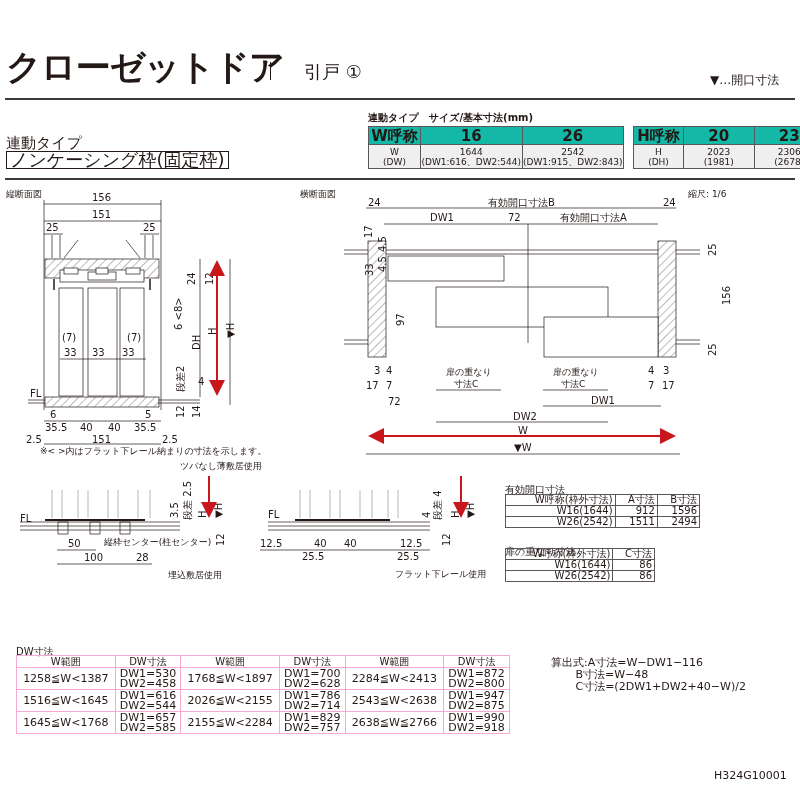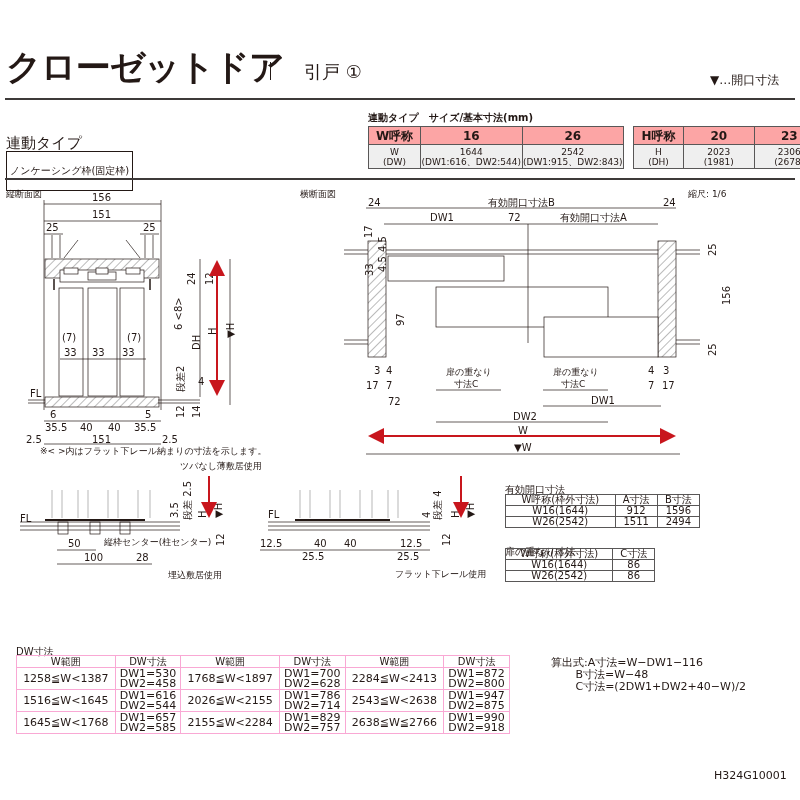--- a/index.html
+++ b/index.html
@@ -5,29 +5,29 @@
   * { box-sizing: border-box; margin: 0; padding: 0; }
   body { width: 800px; height: 800px; background: #fff; font-family: "DejaVu Sans", sans-serif; color: #231815; position: relative; overflow: hidden; }
   .abs { position: absolute; }
   .title { left: 6px; top: 44px; font-size: 35px; font-weight: bold; letter-spacing: -1px; }
   .title-sep { left: 270px; top: 62px; width: 1px; height: 18px; background: #231815; }
   .subtitle { left: 304px; top: 60px; font-size: 18px; }
   .legend-mark { left: 710px; top: 72px; font-size: 12px; }
   .hr-top { left: 5px; top: 98px; width: 790px; height: 2px; background: #3e3a39; }
   .hr-mid { left: 5px; top: 178px; width: 790px; height: 2px; background: #3e3a39; }
   .type-label { left: 6px; top: 134px; font-size: 15px; }
-  .frame-label { left: 6px; top: 151px; font-size: 10px; border: 1px solid #231815; padding: 11px 3px; line-height: 16px; }
+  .frame-label { left: 6px; top: 151px; font-size: 18px; border: 1px solid #231815; padding: 0 3px; line-height: 16px; }
   .size-caption { left: 368px; top: 111px; font-size: 10px; font-weight: bold; }
   table { border-collapse: collapse; }
   .size-tbl td { border: 1px solid #595757; text-align: center; font-size: 9px; line-height: 10px; }
-  .size-tbl tr.hd td { background: #fca5a5; font-size: 12px; font-weight: bold; height: 18px; }
+  .size-tbl tr.hd td { background: #14b8a6; font-size: 15px; font-weight: bold; height: 18px; }
   .size-tbl tr.bd td { background: #efefef; height: 24px; }
   .size-tbl-w { left: 368px; top: 126px; width: 256px; }
   .size-tbl-h { left: 633px; top: 126px; width: 192px; }
-  .data-tbl td { border: 1px solid #595757; text-align: center; font-size: 10px; line-height: 10px; padding: 0 2px; }
+  .data-tbl td { border: 1px solid #595757; text-align: right; font-size: 10px; line-height: 10px; padding: 0 2px; }
   .eff-caption { left: 505px; top: 483px; font-size: 10px; }
   .eff-tbl { left: 505px; top: 494px; width: 195px; }
   .ovl-caption { left: 505px; top: 537px; font-size: 10px; margin-top: 8px; }
   .ovl-tbl { left: 505px; top: 548px; width: 150px; }
   .dw-caption { left: 16px; top: 645px; font-size: 10px; }
   .dw-tbl { left: 16px; top: 655px; width: 494px; }
   .dw-tbl td { border: 1px solid #f9a8d4; text-align: center; font-size: 11px; }
   .dw-tbl tr.hd td { font-size: 10px; height: 12px; line-height: 11px; }
   .dw-tbl td.rng { font-size: 11px; height: 22px; }
   .dw-tbl td.dw { font-size: 11px; line-height: 10px; }

